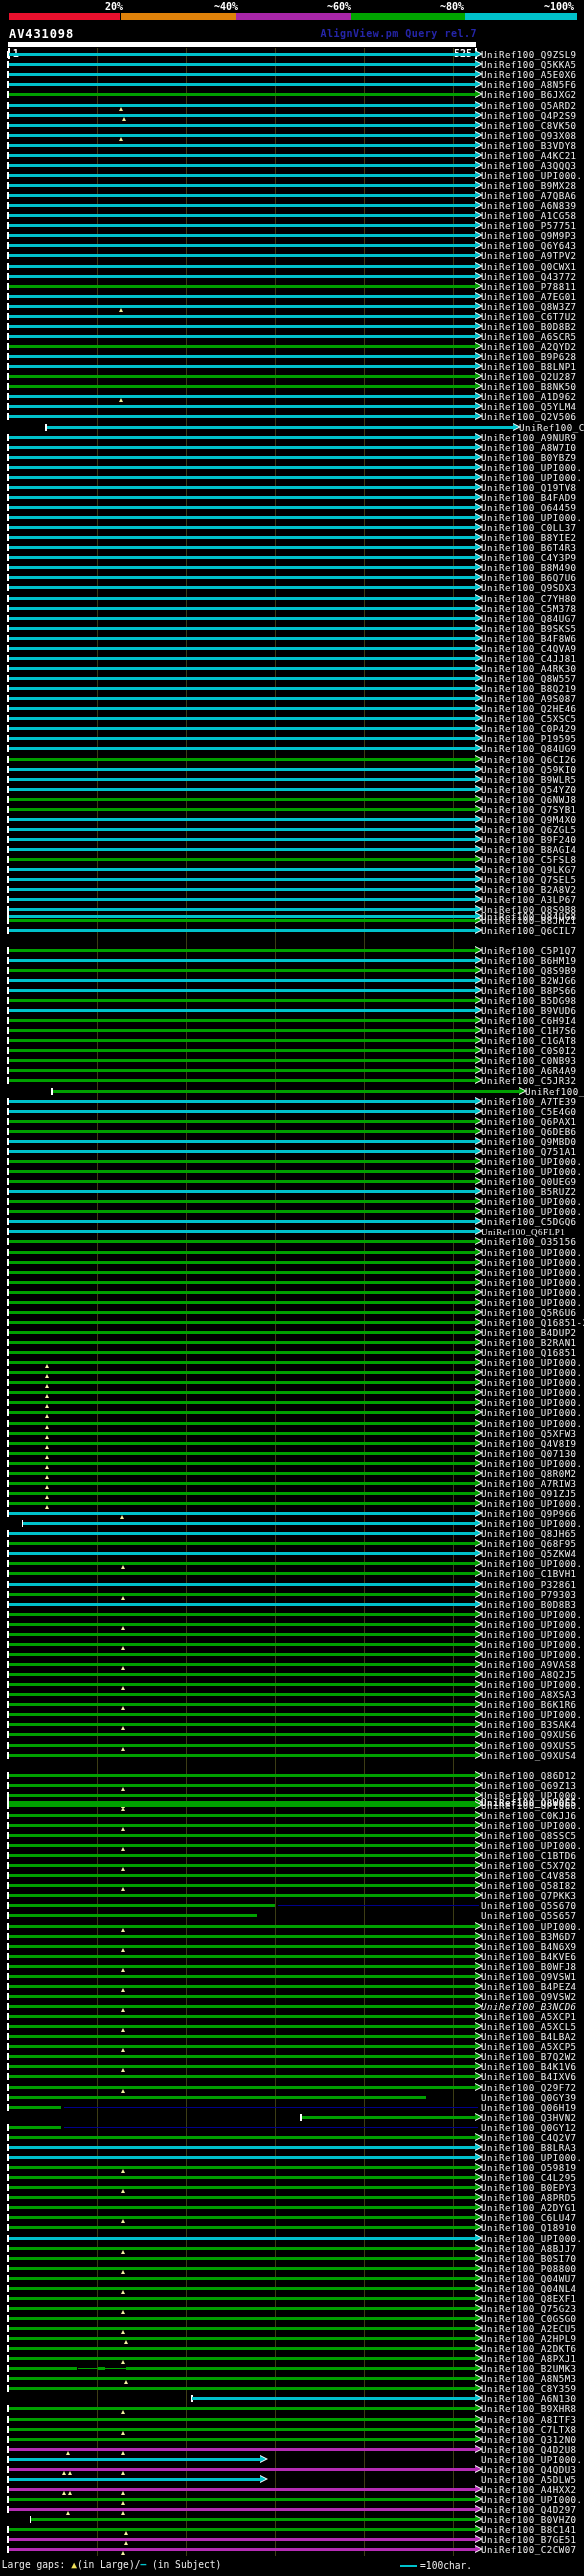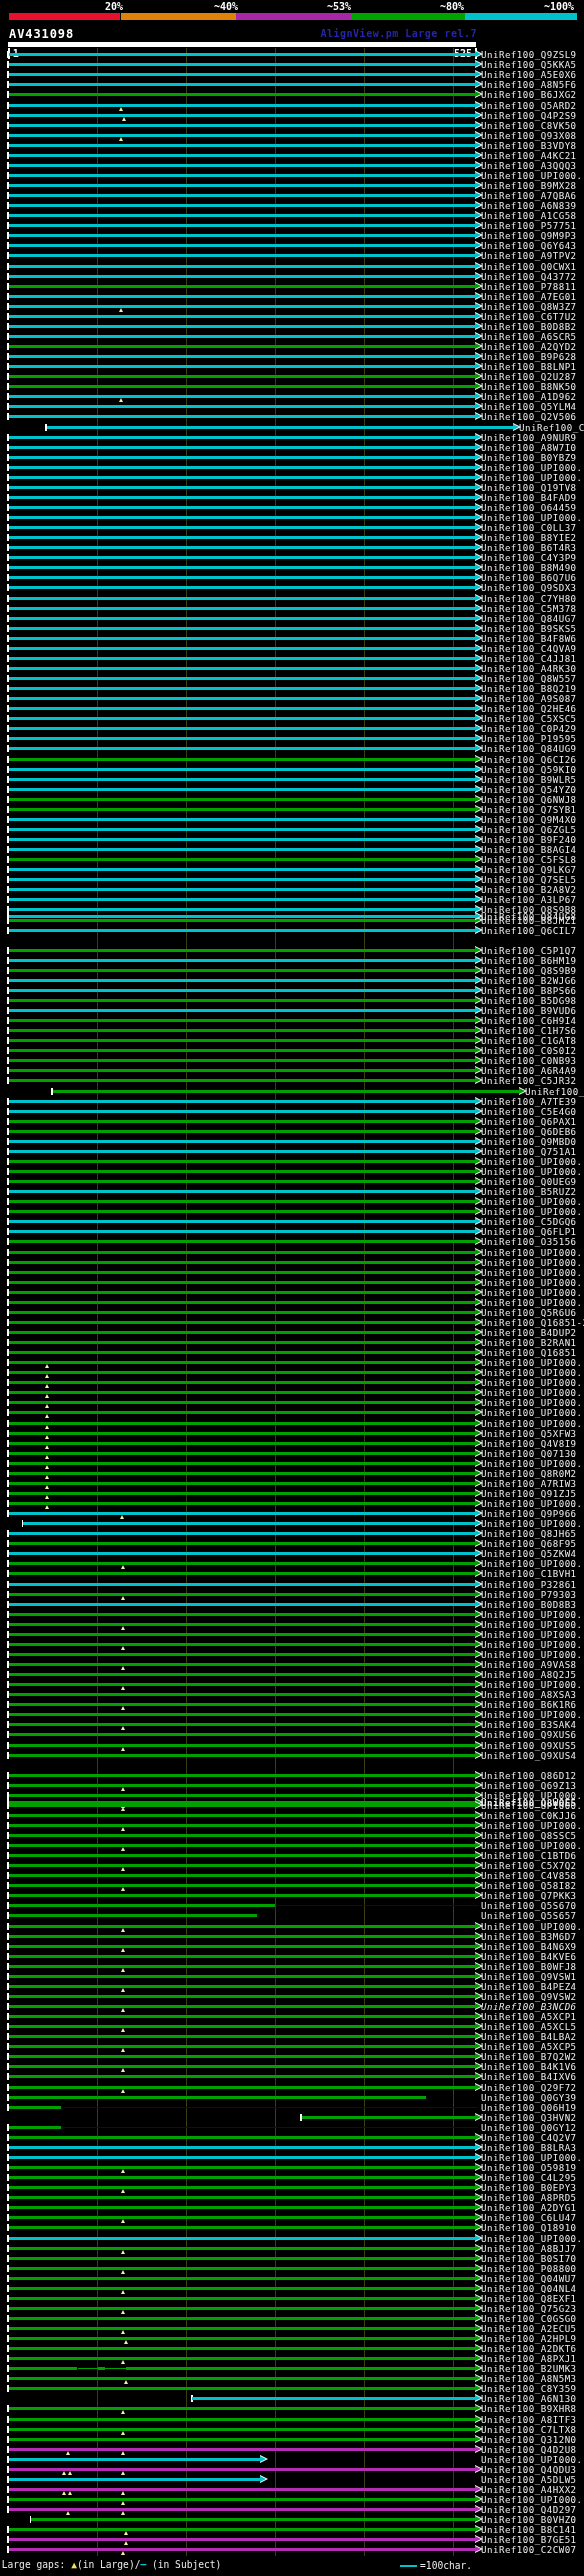--- a/index.html
+++ b/index.html
@@ -30,28 +30,28 @@
 </head>
 <body>
 
 <div id="canvas">
   <div id="identity-key">
       <div class="keyseg" style="left: 9.1px; width: 111px; background: rgb(232, 16, 45);"></div>
       <div class="keylab" style="left: 114px;">20%</div>
       <div class="keyseg" style="left: 121px; width: 115px; background: rgb(224, 130, 10);"></div>
       <div class="keylab" style="left: 226px;">~40%</div>
       <div class="keyseg" style="left: 236px; width: 115px; background: rgb(168, 38, 168);"></div>
-      <div class="keylab" style="left: 339px;">~53%</div>
+      <div class="keylab" style="left: 339px;">~60%</div>
       <div class="keyseg" style="left: 351px; width: 114px; background: rgb(0, 164, 0);"></div>
       <div class="keylab" style="left: 452px;">~80%</div>
       <div class="keyseg" style="left: 465px; width: 112px; background: rgb(0, 194, 203);"></div>
       <div class="keylab" style="left: 559px;">~100%</div>
     </div>
   <div id="title">AV431098</div>
-  <div id="watermark">AlignView.pm Large rel.7</div>
+  <div id="watermark">AlignView.pm Query rel.7</div>
   <div id="querybar"></div>
   <div id="scale-row">
     <div class="scaletick" style="left:8.2px"></div>
     <div class="scalenum" style="left:12.8px">1</div>
     <div class="scalenum" style="left:454px">525</div>
     <div class="scaletick" style="left:475px"></div>
   </div>
   <div id="gridlines">
       <div class="gridline" style="left: 97px;"></div>
       <div class="gridline" style="left: 186px;"></div>
@@ -994,21 +994,21 @@
         <div class="hit-label">UniRef100_UPI000..</div>
       </div>
       <div class="hit-row" style="top: 1217px;">
         <div class="tick" style="left: 7.3px;"></div>
         <div class="bar" style="left: 9.1px; width: 466px; background: rgb(0, 194, 203);"></div>
         <div class="arr-o" style="left: 475px;"></div>
         <div class="arr-i" style="left: 475px; border-left-color: rgb(0, 194, 203);"></div>
         <div class="conn" style="left: 484px; width: 0px;"></div>
         <div class="hit-label">UniRef100_C5DGQ6</div>
       </div>
-      <div class="hit-row" style="top: 1227px;">
+      <div class="hit-row" style="top: 1227px; font-family: Liberation Serif, serif;">
         <div class="tick" style="left: 7.3px;"></div>
         <div class="bar" style="left: 9.1px; width: 466px; background: rgb(0, 194, 203);"></div>
         <div class="arr-o" style="left: 475px;"></div>
         <div class="arr-i" style="left: 475px; border-left-color: rgb(0, 194, 203);"></div>
         <div class="conn" style="left: 484px; width: 0px;"></div>
         <div class="hit-label">UniRef100_Q6FLP1</div>
       </div>
       <div class="hit-row" style="top: 1237px;">
         <div class="tick" style="left: 7.3px;"></div>
         <div class="bar" style="left: 9.1px; width: 466px; background: rgb(0, 160, 0);"></div>

